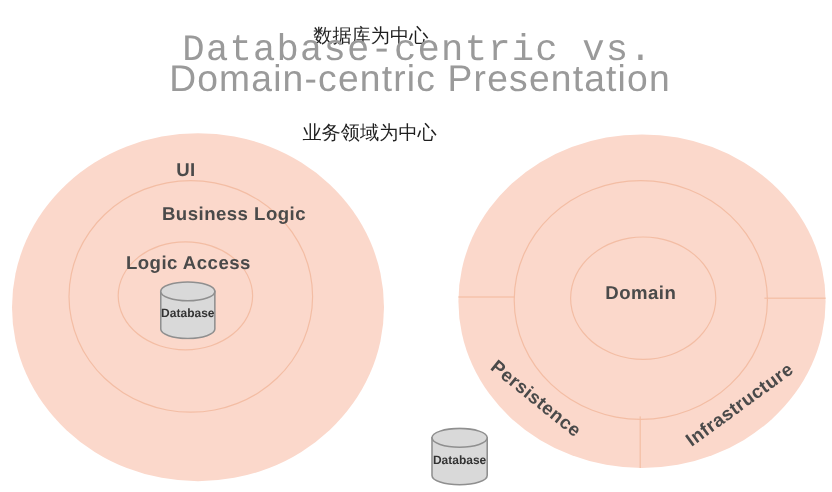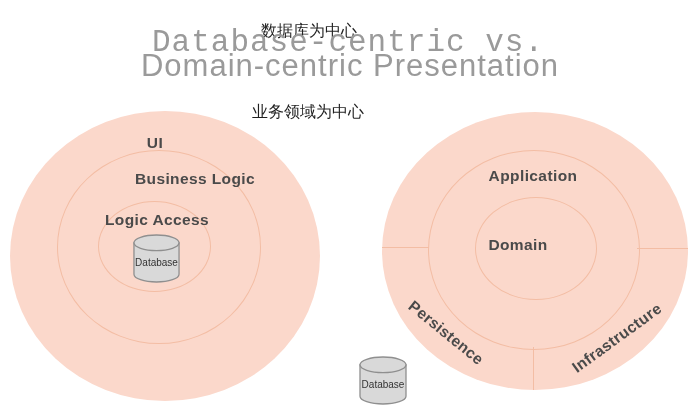--- a/index.html
+++ b/index.html
@@ -43,21 +43,21 @@
   .divider.h{height:1px;}
   .divider.v{width:1px;}
   .cylinder{position:absolute;}
   .cylinder svg{position:absolute;inset:0;width:100%;height:100%;}
   .cylinder path,.cylinder ellipse{
     fill:var(--cylinder-fill);stroke:var(--cylinder-stroke);
     stroke-width:1.3;vector-effect:non-scaling-stroke;
   }
   .cyl-label{
     position:absolute;left:50%;top:57%;transform:translate(-50%,-50%);
-    font-size:10px;font-weight:400;color:var(--cylinder-label);white-space:nowrap;
+    font-size:10px;font-weight:700;color:var(--cylinder-label);white-space:nowrap;
   }
 </style>
 </head>
 <body>
 
 <div class="page">
 
   <div class="subtitle" style="left:309px;top:6px;">数据库为中心</div>
   <div class="title-line" style="left:348px;top:28px;font-family:Liberation Mono, monospace;">Database-centric vs.</div>
   <div class="title-line" style="left:350px;top:51px;">Domain-centric Presentation</div>
@@ -83,22 +83,21 @@
 
   <div class="diagram" style="left:382px;top:112px;width:306px;height:278px;">
     <div class="ellipse outer"></div>
     <div class="ellipse ring" style="left:46px;top:38px;width:210px;height:198px;"></div>
     <div class="ellipse ring" style="left:93px;top:85px;width:120px;height:101px;"></div>
 
     <div class="divider h" style="left:0px;top:135px;width:47px;"></div>
     <div class="divider h" style="left:255px;top:136px;width:51px;"></div>
     <div class="divider v" style="left:151px;top:235px;height:43px;"></div>
 
-    <div class="layer-label" style="left:151px;top:64px;">Application</div>
-    <div class="layer-label" style="left:136px;top:133px;">Domain</div>
+    <div class="layer-label" style="left:152px;top:133px;">Domain</div>
     <div class="layer-label rot-cw" style="left:64px;top:221px;">Persistence</div>
     <div class="layer-label rot-ccw" style="left:235px;top:226px;">Infrastructure</div>
   </div>
 
   <div class="cylinder" style="left:358px;top:356px;width:50px;height:49px;">
     <svg viewBox="0 0 50 50" preserveAspectRatio="none">
       <path d="M2 9 L2 41 A23 8 0 0 0 48 41 L48 9 Z"></path>
       <ellipse cx="25" cy="9" rx="23" ry="8"></ellipse>
     </svg>
     <span class="cyl-label">Database</span>

